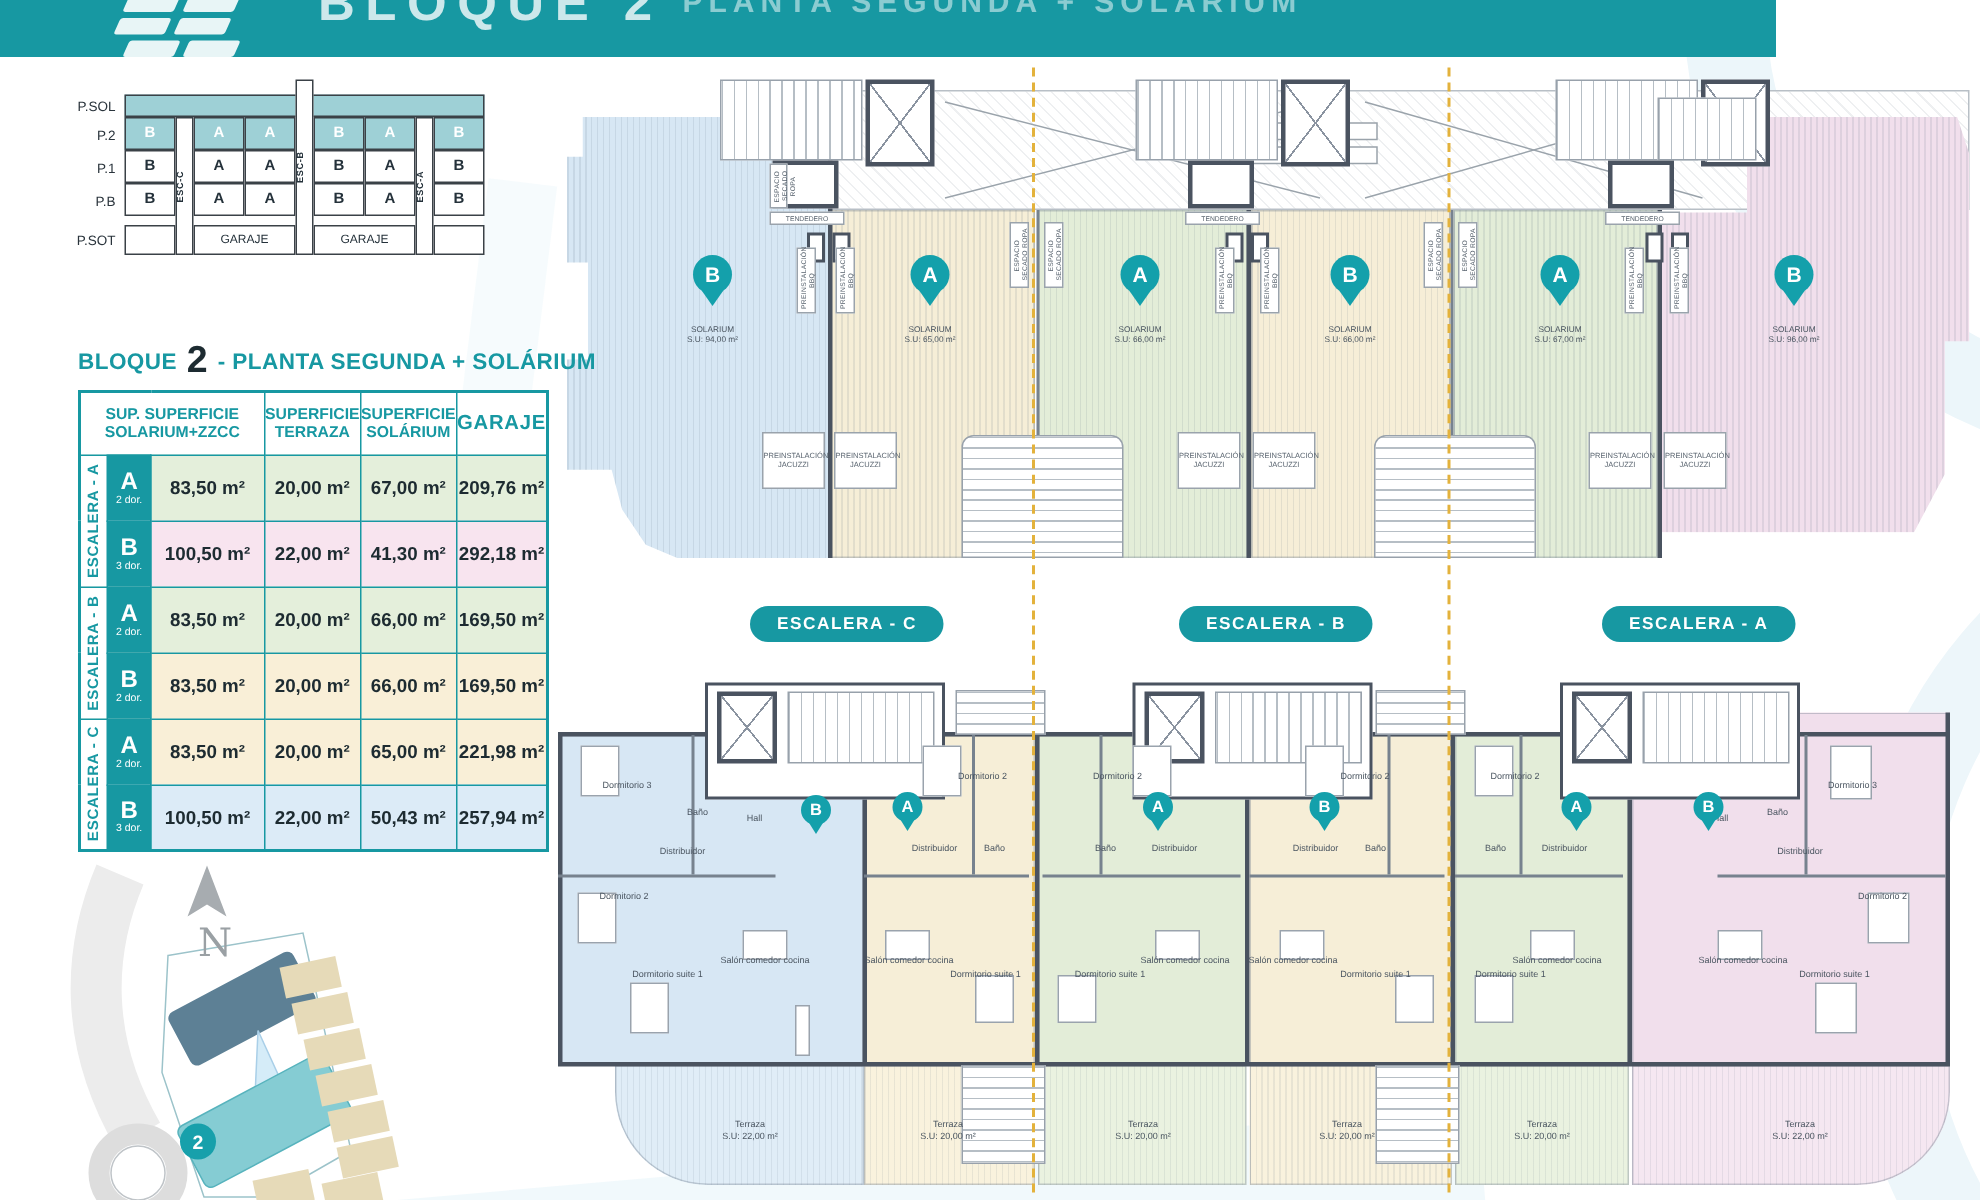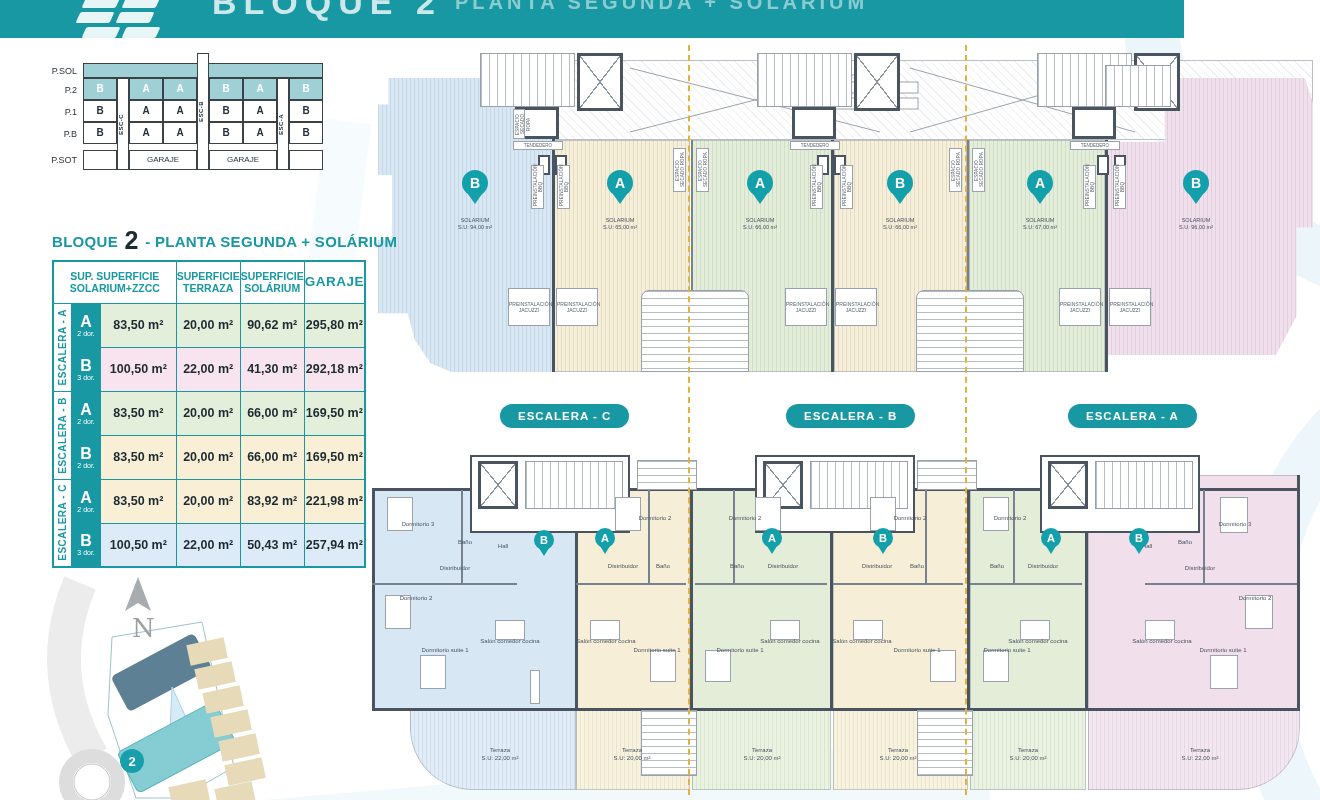--- a/index.html
+++ b/index.html
@@ -159,22 +159,22 @@
     <tr style="background:#e4efdb">
       <td class="grp" rowspan="2">
             <div class="grp-inner">ESCALERA - A</div>
           </td>
       <td class="badge">
             <span class="badge-letter">A</span>
             <span class="badge-dorm">2 dor.</span>
           </td>
       <td class="val v1">83,50 m²</td>
       <td class="val v2">20,00 m²</td>
-      <td class="val v3">90,62 m²</td>
-      <td class="val v4">295,80 m²</td>
+      <td class="val v3">67,00 m²</td>
+      <td class="val v4">209,76 m²</td>
     </tr>
     <tr style="background:#f8e4ef">
       <td class="badge">
             <span class="badge-letter">B</span>
             <span class="badge-dorm">3 dor.</span>
           </td>
       <td class="val">100,50 m²</td>
       <td class="val">22,00 m²</td>
       <td class="val">41,30 m²</td>
       <td class="val">292,18 m²</td>
@@ -207,21 +207,21 @@
     <tr style="background:#f9efd7">
       <td class="grp" rowspan="2">
             <div class="grp-inner">ESCALERA - C</div>
           </td>
       <td class="badge">
             <span class="badge-letter">A</span>
             <span class="badge-dorm">2 dor.</span>
           </td>
       <td class="val">83,50 m²</td>
       <td class="val">20,00 m²</td>
-      <td class="val">83,92 m²</td>
+      <td class="val">65,00 m²</td>
       <td class="val">221,98 m²</td>
     </tr>
     <tr style="background:#dcebf7">
       <td class="badge">
             <span class="badge-letter">B</span>
             <span class="badge-dorm">3 dor.</span>
           </td>
       <td class="val">100,50 m²</td>
       <td class="val">22,00 m²</td>
       <td class="val">50,43 m²</td>

